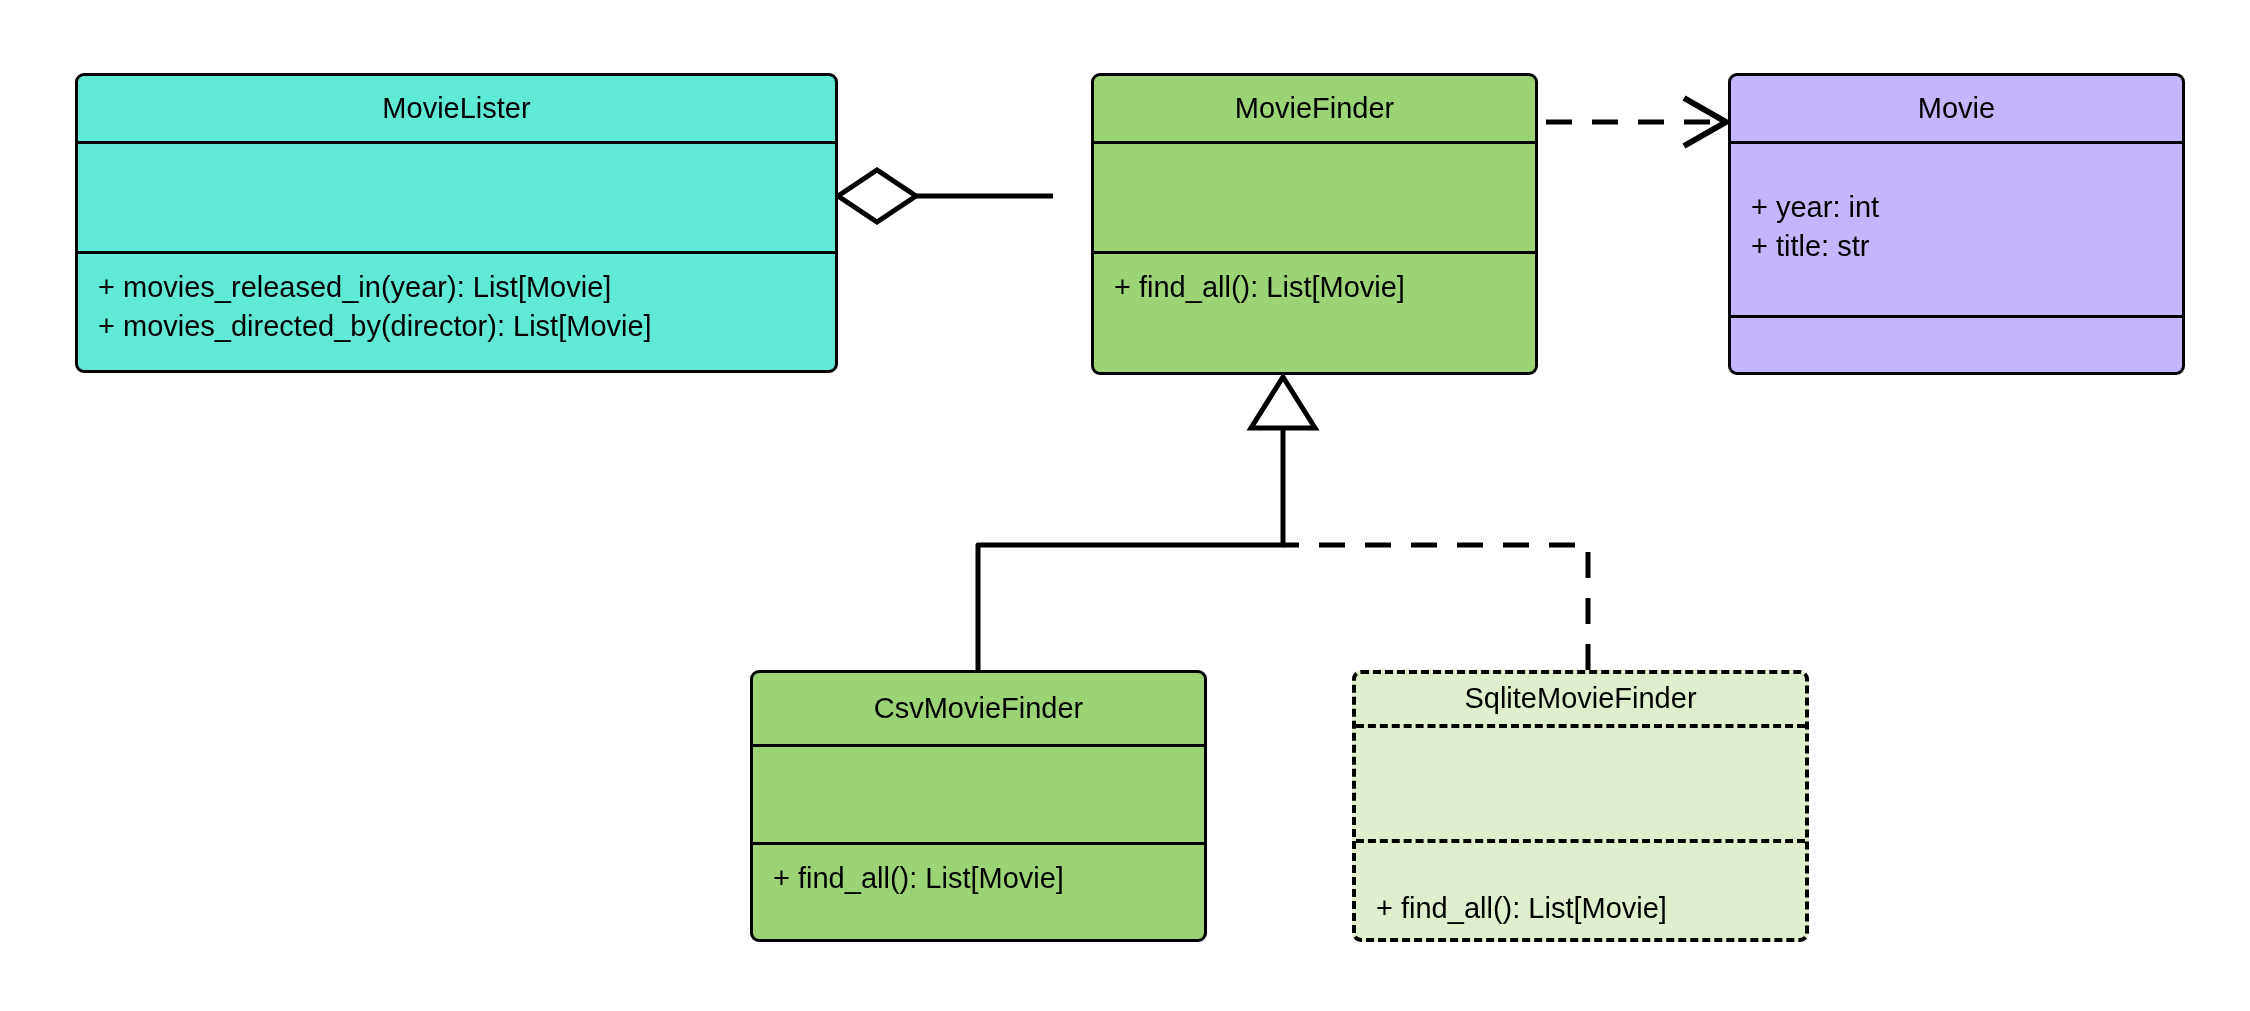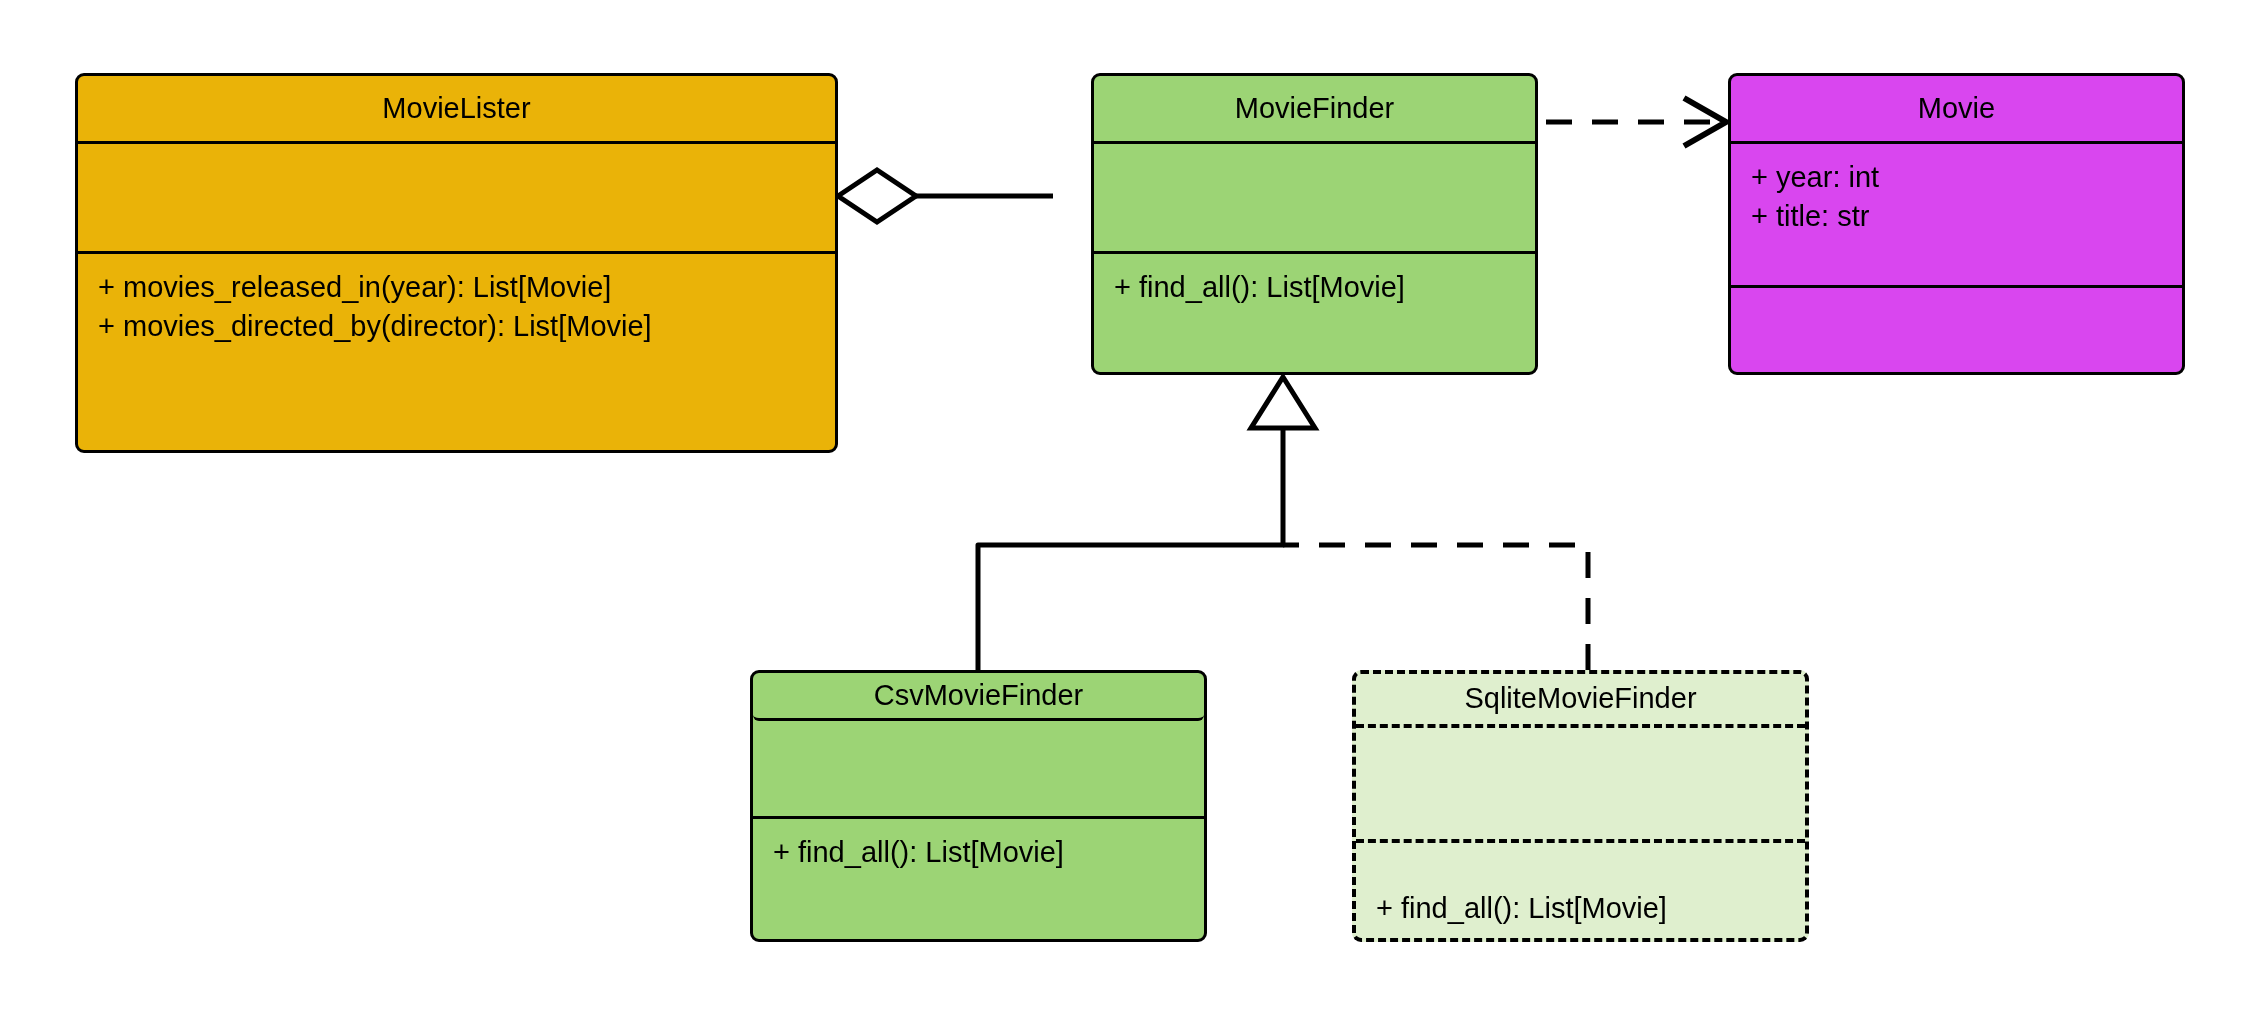--- a/index.html
+++ b/index.html
@@ -110,48 +110,48 @@
 
     
     <g>
       <path d="M 1588 670 L 1588 545 L 1283 545" fill="none" stroke="#000000" stroke-width="5" stroke-dasharray="26,20" stroke-linejoin="round"></path>
     </g>
 
     
     <polygon points="1283,377 1315,428 1251,428" fill="#ffffff" stroke="#000000" stroke-width="5" stroke-linejoin="miter"></polygon>
   </svg>
 
-  <div class="uml-class" style="left:75px; top:73px; width:763px; height:380px; background:#eab308;">
+  <div class="uml-class" style="left:75px; top:73px; width:763px; height:300px; background:#5eead4;">
     <div class="class-name-row" style="height:68px;">MovieLister</div>
     <div class="class-attrs-row" style="height:110px;"></div>
     <div class="class-methods-row">
       <div class="member-line">+ movies_released_in(year): List[Movie]</div>
       <div class="member-line">+ movies_directed_by(director): List[Movie]</div>
     </div>
   </div>
 
   <div class="uml-class" style="left:1091px; top:73px; width:447px; height:302px; background:#9CD475;">
     <div class="class-name-row" style="height:68px;">MovieFinder</div>
     <div class="class-attrs-row" style="height:110px;"></div>
     <div class="class-methods-row">
       <div class="member-line">+ find_all(): List[Movie]</div>
     </div>
   </div>
 
-  <div class="uml-class" style="left:1728px; top:73px; width:457px; height:302px; background:#d946ef;">
+  <div class="uml-class" style="left:1728px; top:73px; width:457px; height:302px; background:#c4b5fd;justify-content:space-between;">
     <div class="class-name-row" style="height:68px;">Movie</div>
     <div class="class-attrs-row" style="height:144px;">
       <div class="member-line">+ year: int</div>
       <div class="member-line">+ title: str</div>
     </div>
     <div class="class-methods-row"></div>
   </div>
 
   <div class="uml-class" style="left:750px; top:670px; width:457px; height:272px; background:#9CD475;">
-    <div class="class-name-row" style="height:48px;border-radius:6px;">CsvMovieFinder</div>
+    <div class="class-name-row" style="height:74px;">CsvMovieFinder</div>
     <div class="class-attrs-row" style="height:98px;"></div>
     <div class="class-methods-row">
       <div class="member-line">+ find_all(): List[Movie]</div>
     </div>
   </div>
 
   <div class="uml-class dashed-class" style="left:1352px; top:670px; width:457px; height:272px; background:#DFEFCE;">
     <div class="class-name-row" style="height:66px;">SqliteMovieFinder</div>
     <div class="class-attrs-row" style="height:98px;"></div>
     <div class="class-methods-row">

